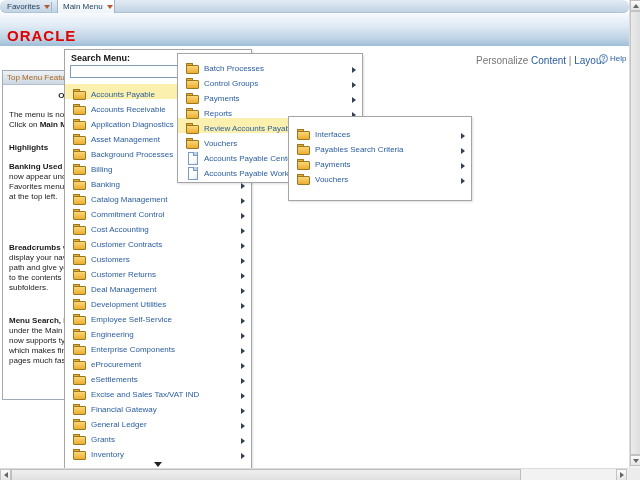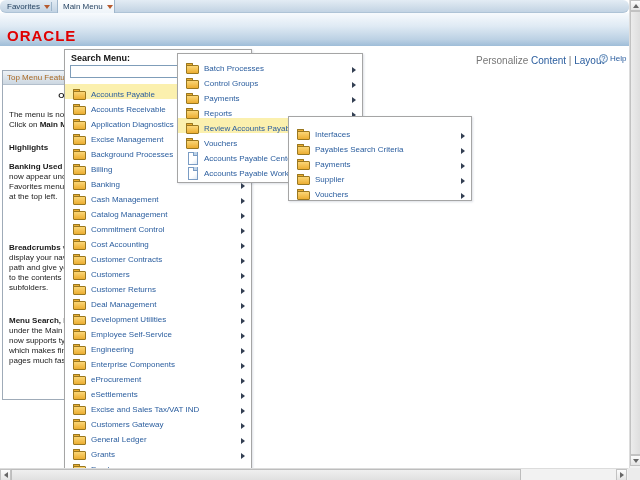--- a/index.html
+++ b/index.html
@@ -204,45 +204,40 @@
           <span class="lbl">Accounts Receivable</span>
           <span class="arr"></span>
         </div>
         <div class="mrow">
           <span class="iconslot ficon"></span>
           <span class="lbl">Application Diagnostics</span>
           <span class="arr"></span>
         </div>
         <div class="mrow">
           <span class="iconslot ficon"></span>
-          <span class="lbl">Excise Management</span>
+          <span class="lbl">Asset Management</span>
           <span class="arr"></span>
         </div>
         <div class="mrow">
           <span class="iconslot ficon"></span>
           <span class="lbl">Background Processes</span>
           <span class="arr"></span>
         </div>
         <div class="mrow">
           <span class="iconslot ficon"></span>
           <span class="lbl">Billing</span>
           <span class="arr"></span>
         </div>
         <div class="mrow">
           <span class="iconslot ficon"></span>
           <span class="lbl">Banking</span>
           <span class="arr"></span>
         </div>
         <div class="mrow">
           <span class="iconslot ficon"></span>
-          <span class="lbl">Cash Management</span>
-          <span class="arr"></span>
-        </div>
-        <div class="mrow">
-          <span class="iconslot ficon"></span>
           <span class="lbl">Catalog Management</span>
           <span class="arr"></span>
         </div>
         <div class="mrow">
           <span class="iconslot ficon"></span>
           <span class="lbl">Commitment Control</span>
           <span class="arr"></span>
         </div>
         <div class="mrow">
           <span class="iconslot ficon"></span>
@@ -299,36 +294,36 @@
           <span class="lbl">eSettlements</span>
           <span class="arr"></span>
         </div>
         <div class="mrow">
           <span class="iconslot ficon"></span>
           <span class="lbl">Excise and Sales Tax/VAT IND</span>
           <span class="arr"></span>
         </div>
         <div class="mrow">
           <span class="iconslot ficon"></span>
-          <span class="lbl">Customers Gateway</span>
+          <span class="lbl">Financial Gateway</span>
           <span class="arr"></span>
         </div>
         <div class="mrow">
           <span class="iconslot ficon"></span>
           <span class="lbl">General Ledger</span>
           <span class="arr"></span>
         </div>
         <div class="mrow">
           <span class="iconslot ficon"></span>
           <span class="lbl">Grants</span>
           <span class="arr"></span>
         </div>
         <div class="mrow">
           <span class="iconslot ficon"></span>
-          <span class="lbl">Employee</span>
+          <span class="lbl">Inventory</span>
           <span class="arr"></span>
         </div>
       </div>
     <div class="scroll-dn-ind"></div>
   </div>
 
   <div class="menu menu2">
     <div>
 
     <div class="mrow">
@@ -387,25 +382,20 @@
           <span class="lbl">Payables Search Criteria</span>
           <span class="arr"></span>
         </div>
         <div class="mrow">
           <span class="iconslot ficon"></span>
           <span class="lbl">Payments</span>
           <span class="arr"></span>
         </div>
         <div class="mrow">
           <span class="iconslot ficon"></span>
-          <span class="lbl">Supplier</span>
-          <span class="arr"></span>
-        </div>
-        <div class="mrow">
-          <span class="iconslot ficon"></span>
           <span class="lbl">Vouchers</span>
           <span class="arr"></span>
         </div>
       </div>
   </div>
 
   <div class="vsb">
     <div class="sb-btn up">
         <span class="tri-up"></span>
       </div>

